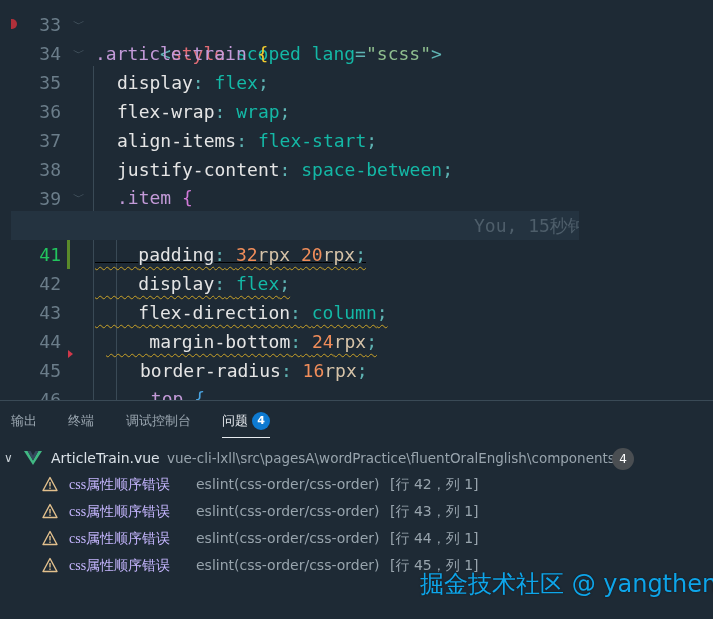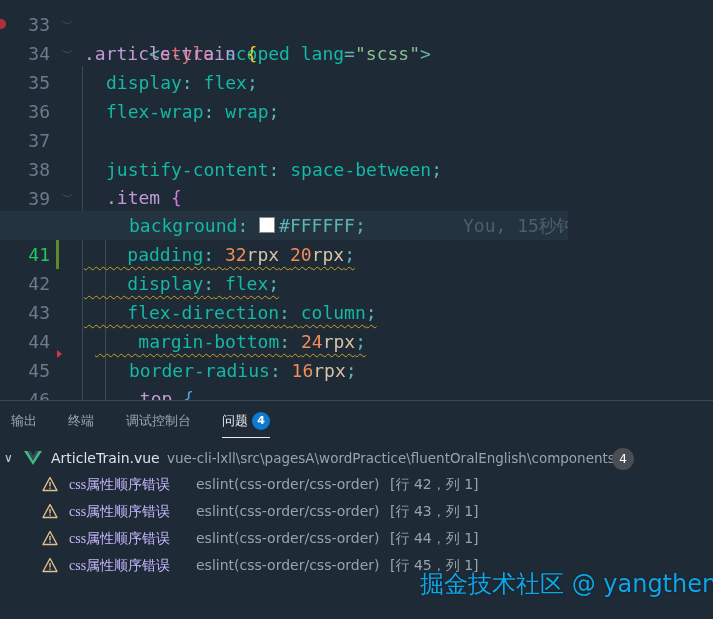--- a/index.html
+++ b/index.html
@@ -3,21 +3,21 @@
 <meta charset="utf-8">
 <style>
   html, body { margin:0; padding:0; }
   body {
     width:713px; height:619px; overflow:hidden;
     background:#1e2a35;
     font-family:"DejaVu Sans Mono", monospace;
     position:relative;
   }
   .editor {
-    position:absolute; left:0; top:0; width:568px; height:400px;
+    position:absolute; left:11px; top:0; width:568px; height:400px;
     background:#1e2a35; overflow:hidden;
   }
   .line {
     position:absolute; left:0; height:29px; width:713px;
     font-size:18px; line-height:29px; white-space:pre;
   }
   .line.active { background:#243340; }
   .ln {
     position:absolute; left:0; width:50px; text-align:right;
     color:#6b7d8a; font-size:18px;
@@ -47,21 +47,21 @@
     text-decoration-thickness: 1px;
     text-underline-offset: 5px;
   }
   .t-punct { color:#5fb3b3; }
   .t-tag { color:#e06c75; }
   .t-attr { color:#14b8a6; }
   .t-str { color:#8fbf8f; }
   .t-sel { color:#c39ad8; }
   .t-brace { color:#f2cc2f; }
   .t-brace2 { color:#d17ad8; }
-  .t-prop { color:#14b8a6; }
+  .t-prop { color:#e5e5e5; }
   .t-val { color:#14b8a6; }
   .t-num { color:#f08d5a; }
   .t-unit { color:#d6c3a8; }
   .t-hex { color:#5fb3b3; }
   .color-swatch {
     display:inline-block; width:14px; height:14px; background:#ffffff;
     border:1px solid #888; vertical-align:-1px; margin-right:4px;
   }
   .blame {
     position:absolute; left:463px; top:0; color:#4e5e6a; font-size:18px;
@@ -143,42 +143,42 @@
     <span class="code" style="left:106px;"><span class="t-prop">display</span><span class="t-punct">:</span> <span class="t-val">flex</span><span class="t-punct">;</span></span>
   </div>
 
   <div class="line" style="top:97px;">
     <span class="ln">37</span>
     <span class="code" style="left:106px;"><span class="t-prop">flex-wrap</span><span class="t-punct">:</span> <span class="t-val">wrap</span><span class="t-punct">;</span></span>
   </div>
 
   <div class="line" style="top:126px;">
     <span class="ln">38</span>
+    <span class="code" style="left:106px;"><span class="t-prop">align-items</span><span class="t-punct">:</span> <span class="t-val">flex-start</span><span class="t-punct">;</span></span>
   </div>
 
   <div class="line" style="top:155px;">
     <span class="ln">39</span>
     <span class="code" style="left:106px;"><span class="t-prop">justify-content</span><span class="t-punct">:</span> <span class="t-val">space-between</span><span class="t-punct">;</span></span>
   </div>
 
   <div class="line" style="top:183px;">
     <span class="ln">40</span>
     <span class="fold">﹀</span>
     <span class="code" style="left:106px;"><span class="t-sel">.item</span> <span class="t-brace2">{</span></span>
   </div>
 
   <div class="line active" style="top:211px;">
     <span class="ln">41</span>
-    <span class="code" style="left:129px;"><span class="t-prop">background</span><span class="t-punct">:</span> <span class="color-swatch"></span><span class="t-hex">#FFFFFF</span><span class="t-punct">;</span></span>
     <span class="blame">You, 15秒钟前 • Uncomm</span>
   </div>
 
   <div class="line" style="top:240px;">
     <span class="ln">42</span>
-    <span class="code" style="left:84px;"><span class="squiggle">&nbsp;&nbsp;&nbsp;&nbsp;<span class="t-prop">padding</span><span class="t-punct">:</span> <span class="t-num">32</span><span class="t-unit">rpx</span> <span class="t-num">20</span><span class="t-unit">rpx</span><span class="t-punct">;</span></span></span>
+    <span class="code" style="left:84px;text-decoration:underline;"><span class="squiggle">&nbsp;&nbsp;&nbsp;&nbsp;<span class="t-prop">padding</span><span class="t-punct">:</span> <span class="t-num">32</span><span class="t-unit">rpx</span> <span class="t-num">20</span><span class="t-unit">rpx</span><span class="t-punct">;</span></span></span>
   </div>
 
   <div class="line" style="top:269px;">
     <span class="ln">43</span>
     <span class="code" style="left:84px;"><span class="squiggle">&nbsp;&nbsp;&nbsp;&nbsp;<span class="t-prop">display</span><span class="t-punct">:</span> <span class="t-val">flex</span><span class="t-punct">;</span></span></span>
   </div>
 
   <div class="line" style="top:298px;">
     <span class="ln">44</span>
     <span class="code" style="left:84px;"><span class="squiggle">&nbsp;&nbsp;&nbsp;&nbsp;<span class="t-prop">flex-direction</span><span class="t-punct">:</span> <span class="t-val">column</span><span class="t-punct">;</span></span></span>

